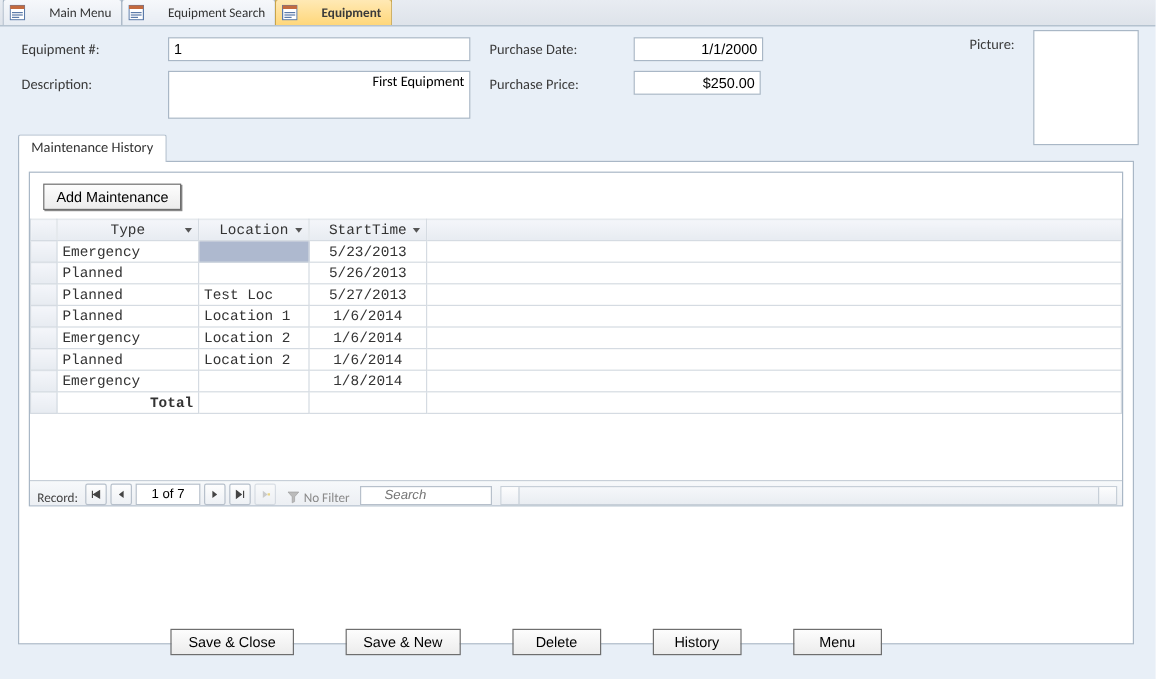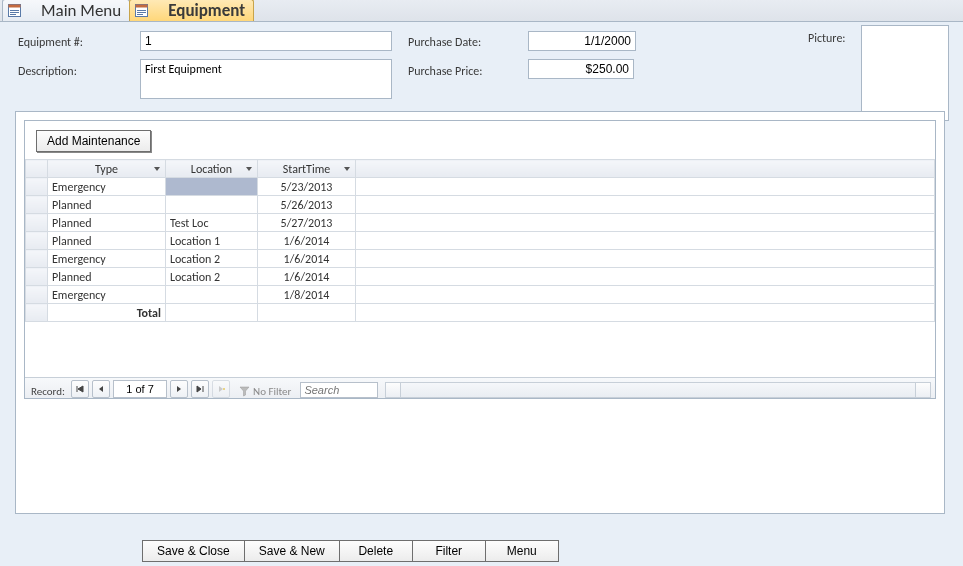--- a/index.html
+++ b/index.html
@@ -1,50 +1,50 @@
 <!DOCTYPE html>
 <html><head>
 <meta charset="utf-8">
 <style>
   html,body{margin:0;padding:0;font-family:"Segoe UI",Tahoma,Calibri,sans-serif;font-size:12px;color:#333;}
   body{background:#e8eff7;width:963px;height:566px;overflow:hidden;position:relative;}
   
   .tabstrip{height:21px;background:linear-gradient(#e8ecf2,#dee3ea);border-bottom:1px solid #a9b7c6;display:flex;align-items:flex-end;padding-left:2px;gap:0;}
   .doctab{display:flex;align-items:center;gap:4px;padding:2px 8px 2px 5px;height:17px;border:1px solid #a9b7c6;border-bottom:none;background:linear-gradient(#f6f8fb,#e7ecf3);border-top-left-radius:3px;border-top-right-radius:3px;margin-right:-1px;position:relative;}
   .doctab.active{background:linear-gradient(#ffe9b5,#ffd77a);border-color:#c8a44a;z-index:2;}
-  .doctab .label{font-size:17px;color:#333;padding-left:16px;}
+  .doctab .label{font-size:11px;color:#333;padding-left:16px;}
   .doctab.active .label{font-weight:bold;color:#3a3a3a;}
   .formicon{width:13px;height:13px;display:inline-block;}
   .formicon svg{width:13px;height:13px;display:block;}
   .lbl{color:#3a3a3a;font-size:12px;}
   .txtbox{background:#fff;border:1px solid #a9b7c6;padding:2px 4px;font-size:12px;box-sizing:border-box;}
   .txtbox.right{text-align:right;}
   
   .lbl-equip{position:absolute;left:18px;top:35px;}
   .in-equip{position:absolute;left:140px;top:31px;width:252px;height:20px;}
   .lbl-desc{position:absolute;left:18px;top:64px;}
-  .in-desc{position:absolute;left:140px;top:59px;width:252px;height:40px;resize:none;font-family:inherit;}
+  .in-desc{position:absolute;left:140px;top:59px;width:252px;height:40px;resize:none;font-family:inherit;text-align:right;}
   .lbl-pdate{position:absolute;left:408px;top:35px;}
   .in-pdate{position:absolute;left:528px;top:31px;width:108px;height:20px;}
   .lbl-pprice{position:absolute;left:408px;top:64px;}
   .in-pprice{position:absolute;left:528px;top:59px;width:106px;height:20px;}
   .lbl-pic{position:absolute;left:808px;top:31px;font-weight:normal;}
   .picbox{position:absolute;left:861px;top:25px;width:86px;height:94px;background:#fff;border:1px solid #a9b7c6;}
 
   
   .subtab-wrap{position:absolute;left:15px;top:112px;width:930px;}
   .subtab-label{display:inline-block;background:#fff;border:1px solid #a9b7c6;border-bottom:none;padding:4px 10px 4px 10px;font-size:12px;color:#333;border-top-left-radius:2px;border-top-right-radius:2px;position:relative;z-index:2;}
   .subtab-body{border:1px solid #a9b7c6;background:#fff;margin-top:-1px;height:403px;box-sizing:border-box;position:relative;}
   .inner{margin:8px;border:1px solid #a9b7c6;height:279px;box-sizing:border-box;position:relative;background:#fff;}
   .btn-addmaint{position:absolute;left:11px;top:9px;height:22px;padding:0 10px;background:linear-gradient(#fdfdfd,#ececec);border:1px solid #6e6e6e;font-size:12px;box-shadow:1px 1px 0 #888;}
 
   
   .datasheet{position:absolute;left:0;top:38px;right:0;bottom:20px;overflow:hidden;}
   table.ds{border-collapse:collapse;width:100%;table-layout:fixed;}
-  table.ds th, table.ds td{border:1px solid #d5dbe2;height:18px;font-size:12px;padding:0 4px;box-sizing:border-box;}
+  table.ds th, table.ds td{border:1px solid #d5dbe2;height:18px;font-size:12px;padding:0 4px;box-sizing:border-box;font-family:Liberation Mono, monospace;}
   table.ds th{background:linear-gradient(#f4f6fa,#e7ebf1);font-weight:normal;color:#333;text-align:center;position:relative;}
   table.ds th .arrow{position:absolute;right:4px;top:5px;}
   col.sel{width:22px;}
   col.type{width:118px;}
   col.loc{width:92px;}
   col.start{width:98px;}
   col.rest{}
   td.selcell{background:linear-gradient(#f4f6fa,#e7ebf1);}
   tr.selected td.type-cell{background:#fff;}
   tr.selected td.loc-cell{background:#aeb9cf;}
@@ -55,46 +55,58 @@
 
   
   .recnav{position:absolute;left:0;right:0;bottom:0;height:20px;border-top:1px solid #c7cfd8;background:linear-gradient(#f7f9fb,#eceff3);display:flex;align-items:flex-end;font-size:11px;color:#444;gap:3px;padding-left:6px;}
   .recnav .lab{margin-right:3px;}
   .navbtn{width:16px;height:16px;border:1px solid #b7c0cb;background:linear-gradient(#fdfdfd,#eef1f5);display:flex;align-items:center;justify-content:center;border-radius:2px;}
   .navbtn.dis{opacity:.45;}
   .navbtn svg{width:8px;height:8px;display:block;}
   .recbox{width:48px;height:14px;border:1px solid #b7c0cb;background:#fff;text-align:center;font-size:11px;}
   .filterseg{display:flex;align-items:center;gap:3px;margin-left:6px;color:#8a8a8a;}
   .filterseg svg{width:11px;height:11px;}
-  .searchbox{margin-left:6px;width:70px;height:14px;border:1px solid #b7c0cb;background:#fff;font-size:11px;color:#9a9a9a;font-style:italic;padding:0 3px;}
+  .searchbox{margin-left:6px;width:70px;height:14px;border:1px solid #b7c0cb;background:#fff;font-size:11px;color:#9a9a9a;font-style:italic;padding:0 19px;}
   .hscroll{flex:1;height:14px;margin:0 4px;border:1px solid #c7cfd8;background:linear-gradient(#f5f7fa,#e9edf2);position:relative;}
   .hscroll::before{content:"";position:absolute;left:0;top:0;bottom:0;width:14px;border-right:1px solid #c7cfd8;background:linear-gradient(#fdfdfd,#eceff4);}
   .hscroll::after{content:"";position:absolute;right:0;top:0;bottom:0;width:14px;border-left:1px solid #c7cfd8;background:linear-gradient(#fdfdfd,#eceff4);}
 
   
-  .actionbar{position:absolute;left:142px;top:540px;display:flex;}
+  .actionbar{position:absolute;left:142px;top:524px;display:flex;gap:44px;}
   .actbtn{height:22px;padding:0 14px;background:linear-gradient(#fdfdfd,#ececec);border:1px solid #6e6e6e;font-size:12px;margin-right:-1px;min-width:74px;}
 
 </style>
 </head>
 <body>
 
 <div class="tabstrip">
   <div class="doctab">
     <span class="formicon">
       <svg viewBox="0 0 13 13">
           <rect x="0.5" y="0.5" width="12" height="12" fill="#fff" stroke="#5a7aa8"></rect>
           <rect x="0.5" y="0.5" width="12" height="3" fill="#c46a3f"></rect>
           <rect x="2" y="6" width="9" height="1" fill="#5a7aa8"></rect>
           <rect x="2" y="8" width="9" height="1" fill="#5a7aa8"></rect>
           <rect x="2" y="10" width="6" height="1" fill="#5a7aa8"></rect>
         </svg>
     </span>
     <span class="label">Main Menu</span>
   </div>
+  <div class="doctab">
+    <span class="formicon">
+      <svg viewBox="0 0 13 13">
+          <rect x="0.5" y="0.5" width="12" height="12" fill="#fff" stroke="#5a7aa8"></rect>
+          <rect x="0.5" y="0.5" width="12" height="3" fill="#c46a3f"></rect>
+          <rect x="2" y="6" width="9" height="1" fill="#5a7aa8"></rect>
+          <rect x="2" y="8" width="9" height="1" fill="#5a7aa8"></rect>
+          <rect x="2" y="10" width="6" height="1" fill="#5a7aa8"></rect>
+        </svg>
+    </span>
+    <span class="label">Equipment Search</span>
+  </div>
   <div class="doctab active">
     <span class="formicon">
       <svg viewBox="0 0 13 13">
           <rect x="0.5" y="0.5" width="12" height="12" fill="#fff" stroke="#5a7aa8"></rect>
           <rect x="0.5" y="0.5" width="12" height="3" fill="#c46a3f"></rect>
           <rect x="2" y="6" width="9" height="1" fill="#5a7aa8"></rect>
           <rect x="2" y="8" width="9" height="1" fill="#5a7aa8"></rect>
           <rect x="2" y="10" width="6" height="1" fill="#5a7aa8"></rect>
         </svg>
     </span>
@@ -111,20 +123,21 @@
 <span class="lbl lbl-pdate">Purchase Date:</span>
 <input class="txtbox right in-pdate" value="1/1/2000" style="">
 
 <span class="lbl lbl-pprice">Purchase Price:</span>
 <input class="txtbox right in-pprice" value="$250.00" style="">
 
 <span class="lbl lbl-pic">Picture:</span>
 <div class="picbox"></div>
 
 <div class="subtab-wrap">
+  <div class="subtab-label">Maintenance History</div>
   <div class="subtab-body">
     <div class="inner">
       <button class="btn-addmaint">Add Maintenance</button>
 
       <div class="datasheet">
         <table class="ds">
           <colgroup>
               <col class="sel">
               <col class="type">
               <col class="loc">
@@ -252,15 +265,15 @@
         <div class="hscroll"></div>
       </div>
     </div>
   </div>
 </div>
 
 <div class="actionbar">
   <button class="actbtn">Save &amp; Close</button>
   <button class="actbtn">Save &amp; New</button>
   <button class="actbtn">Delete</button>
-  <button class="actbtn">Filter</button>
+  <button class="actbtn">History</button>
   <button class="actbtn">Menu</button>
 </div>
 
 </body></html>

